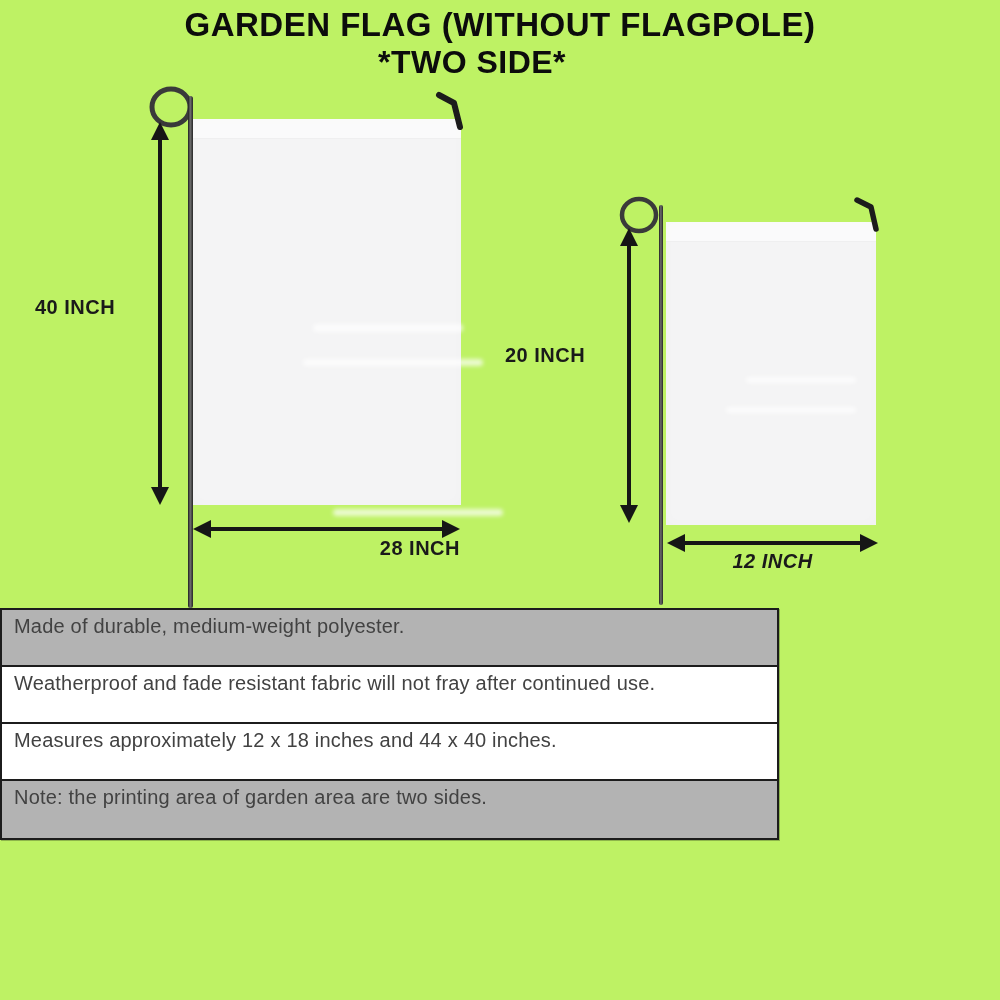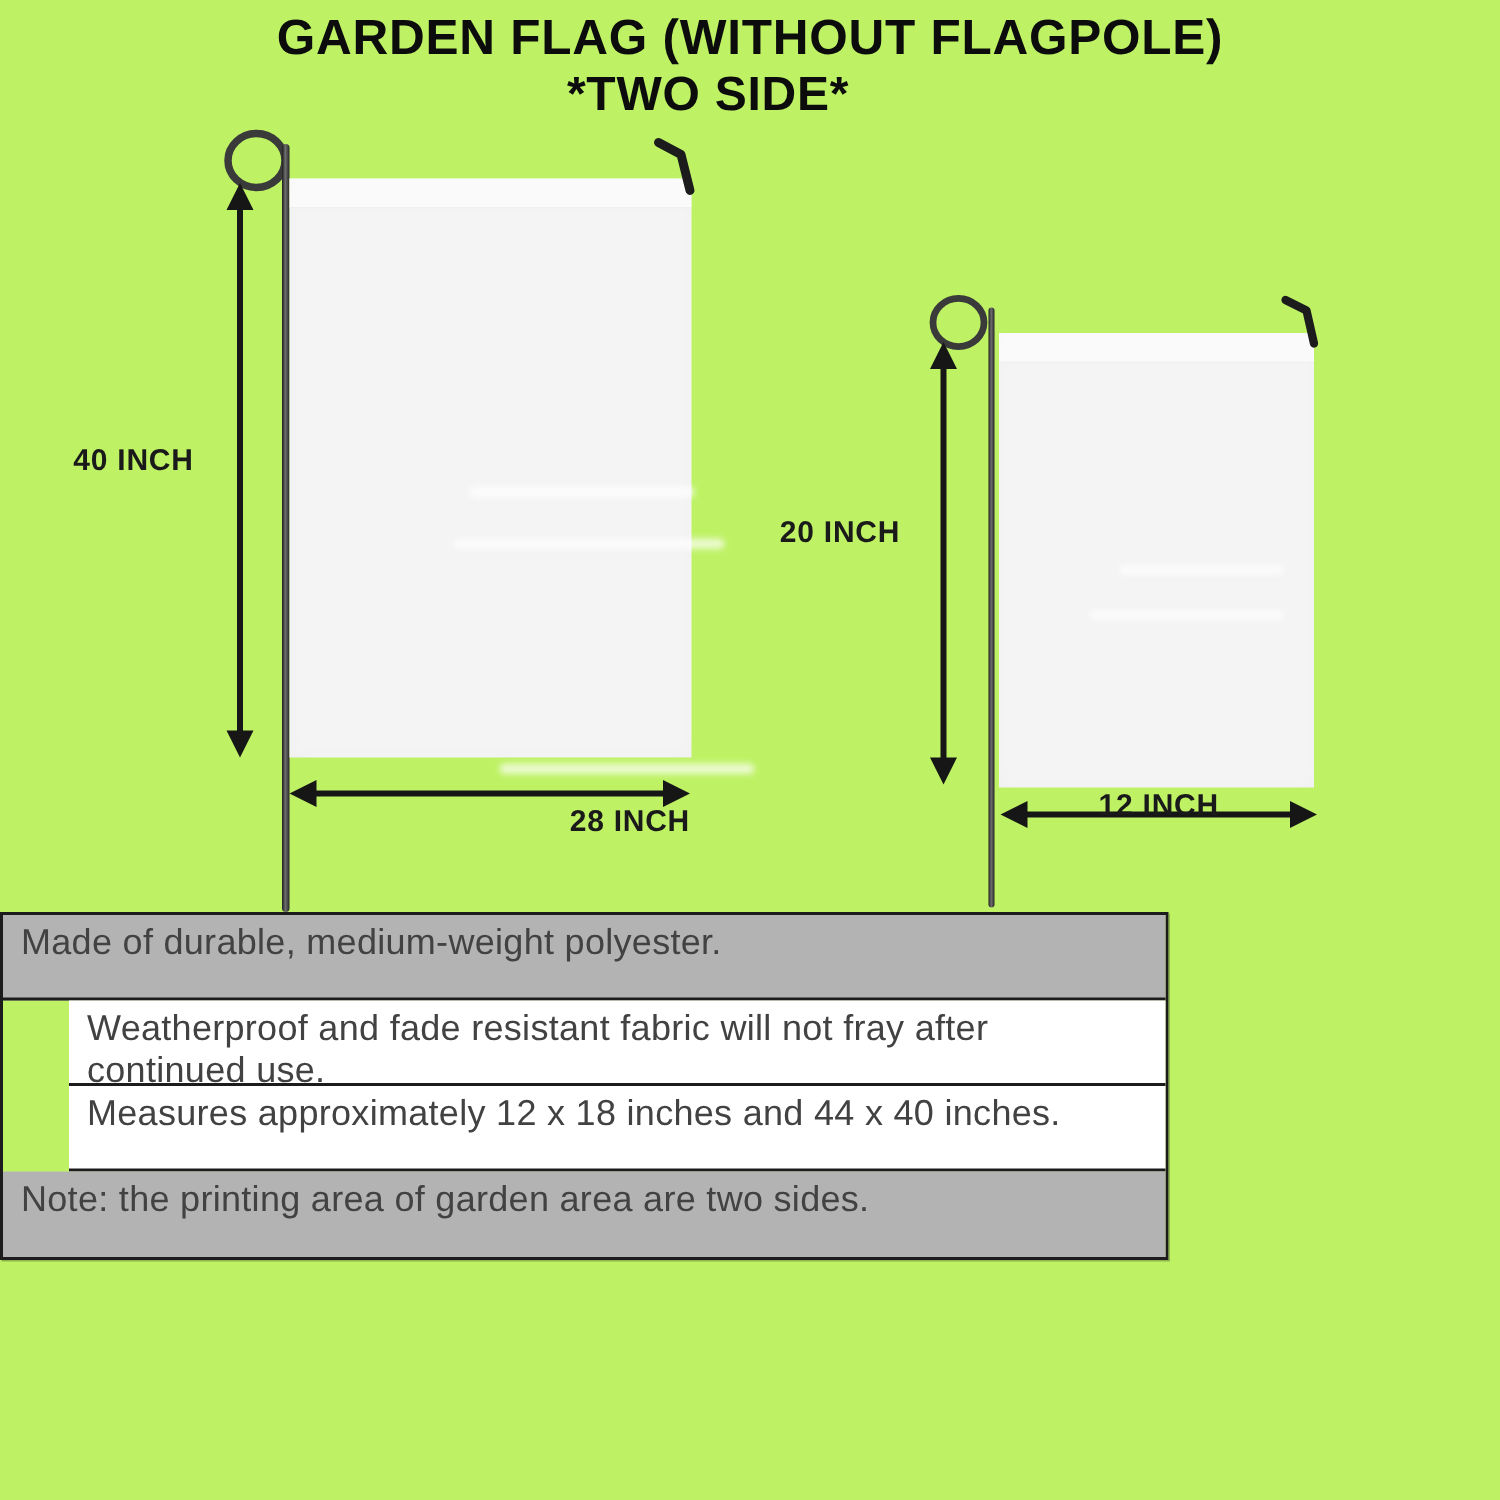--- a/index.html
+++ b/index.html
@@ -73,37 +73,37 @@
     border-top: 9px solid transparent; border-bottom: 9px solid transparent;
   }
   .harrow .head-left  { left: 0;  border-right: 18px solid #161616; }
   .harrow .head-right { right: 0; border-left:  18px solid #161616; }
 
   .dim-label {
     position: absolute;
     font-size: 20px; font-weight: bold; color: #1a1a1a;
     letter-spacing: 0.5px; white-space: nowrap;
   }
-  .dim-label.right { text-align: center; }
+  .dim-label.right { text-align: left; }
   .dim-label.center { text-align: center; }
 
   
   .feature-table {
     position: absolute; left: 0; top: 608px; width: 779px;
     border: 2px solid #1c1c1c;
     box-shadow: 1px 1px 0 rgba(0,0,0,0.25);
   }
   .feature-row {
     height: 57px; padding: 5px 12px 0 12px;
-    font-size: 24px; color: #424242; letter-spacing: 0.2px;
+    font-size: 20px; color: #424242; letter-spacing: 0.2px;
     border-bottom: 2px solid #1c1c1c;
   }
   .feature-row:last-child { border-bottom: none; }
   .feature-row.gray  { background: #b3b3b3; }
-  .feature-row.white { background: #ffffff; margin-left: 44px; }
+  .feature-row.white { background: #ffffff; }
 </style>
 </head>
 <body>
 
 <div class="canvas">
 
   <div class="title-wrap">
     <div class="title-line1">GARDEN FLAG (WITHOUT FLAGPOLE)</div>
     <div class="title-line2">*TWO SIDE*</div>
   </div>
@@ -157,21 +157,21 @@
         <div class="shaft"></div>
         <div class="head-bottom"></div>
     </div>
     <div class="dim-label right" style="left:505px; top:344px; width:110px;">20 INCH</div>
 
     <div class="harrow" style="left:667px; top:533px; width:211px;">
       <div class="head-left"></div>
         <div class="shaft"></div>
         <div class="head-right"></div>
     </div>
-    <div class="dim-label center" style="left:667px; top:526px; width:211px;">12 INCH</div>
+    <div class="dim-label center" style="left:667px; top:550px; width:211px;font-style:italic;">12 INCH</div>
   </div>
 
   <div class="feature-table">
     <div class="feature-row gray">Made of durable, medium-weight polyester.</div>
     <div class="feature-row white">Weatherproof and fade resistant fabric will not fray after continued use.</div>
     <div class="feature-row white">Measures approximately 12 x 18 inches and 44 x 40 inches.</div>
     <div class="feature-row gray">Note: the printing area of garden area are two sides.</div>
   </div>
 
 </div>

